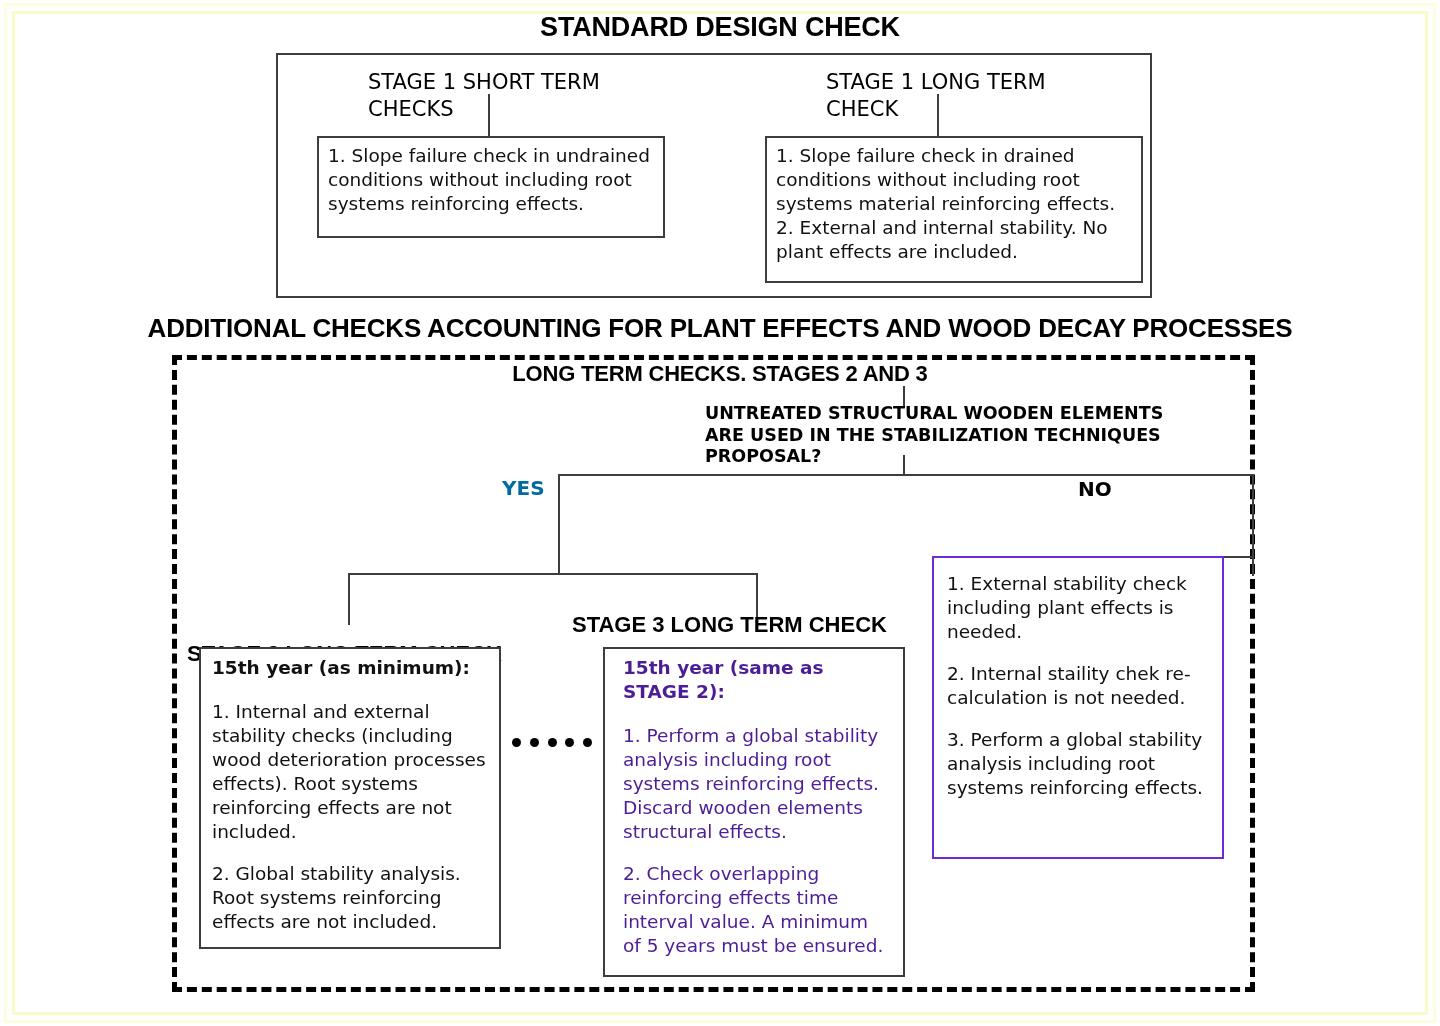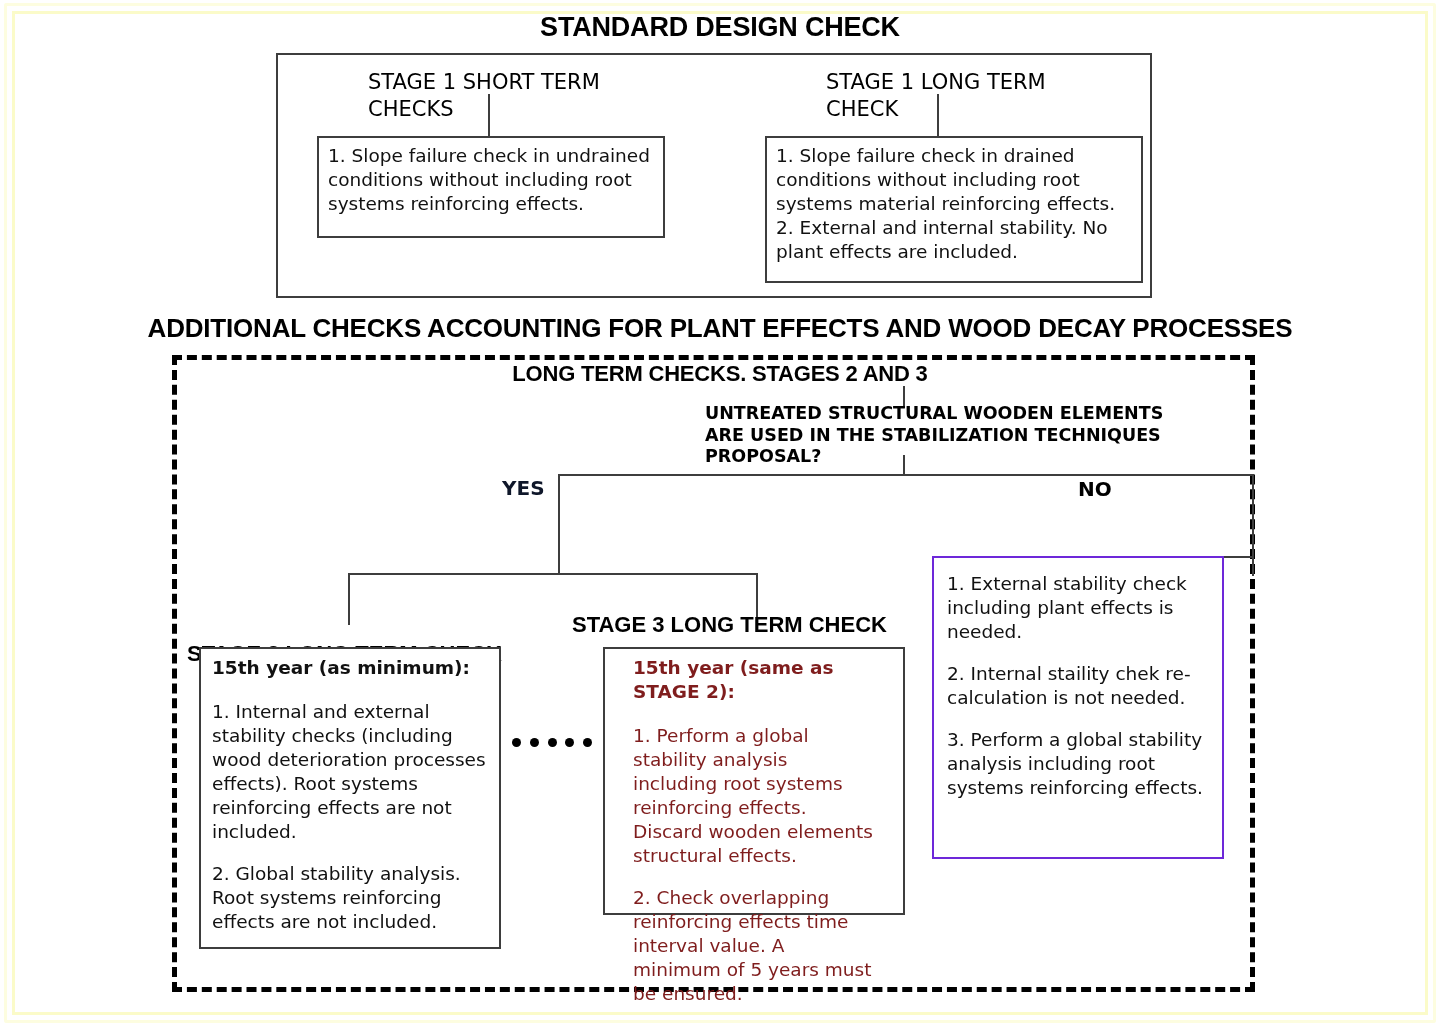--- a/index.html
+++ b/index.html
@@ -135,21 +135,21 @@
   }
   .vline {
     position: absolute;
     width: 0;
     border-left: 2px solid #3d3d3d;
   }
   #bus-top      { left: 558px; top: 474px; width: 696px; }
   #bus-left     { left: 558px; top: 474px; height: 100px; }
   #bus-right    { left: 1252px; top: 474px; height: 102px; }
 
-  #yes-label { position: absolute; left: 502px; top: 476px; font-weight: bold; font-size: 20px; color:#0f172a; }
+  #yes-label { position: absolute; left: 502px; top: 476px; font-weight: bold; font-size: 20px; color:#0369a1; }
   #no-label  { position: absolute; left: 1078px; top: 477px; font-weight: bold; font-size: 20px; color:#000; }
 
   #bus2-h    { left: 348px; top: 573px; width: 410px; }
   #bus2-l    { left: 348px; top: 573px; height: 52px; }
   #bus2-r    { left: 756px; top: 573px; height: 52px; }
 
   
   #no-h      { left: 932px; top: 556px; width: 322px; }
 
   .hdr2 {
@@ -169,27 +169,27 @@
     border: 2px solid #3d3d3d;
     background: #fff;
     padding: 7px 11px;
     font-size: 18.5px;
     line-height: 24px;
     color: #111;
   }
   #box-stage3 {
     position: absolute;
     left: 603px; top: 647px;
-    width: 302px; height: 268px;
+    width: 302px; height: 330px;
     border: 2px solid #3d3d3d;
     background: #fff;
-    padding: 7px 28px;
+    padding: 7px 18px;
     font-size: 18.5px;
     line-height: 24px;
-    color: #7f1d1d;
+    color: #4c1d95;
   }
   #box-no {
     position: absolute;
     left: 932px; top: 556px;
     width: 292px; height: 303px;
     border: 2px solid #6d28d9;
     background: #fff;
     padding: 14px 13px;
     font-size: 18.5px;
     line-height: 24px;

